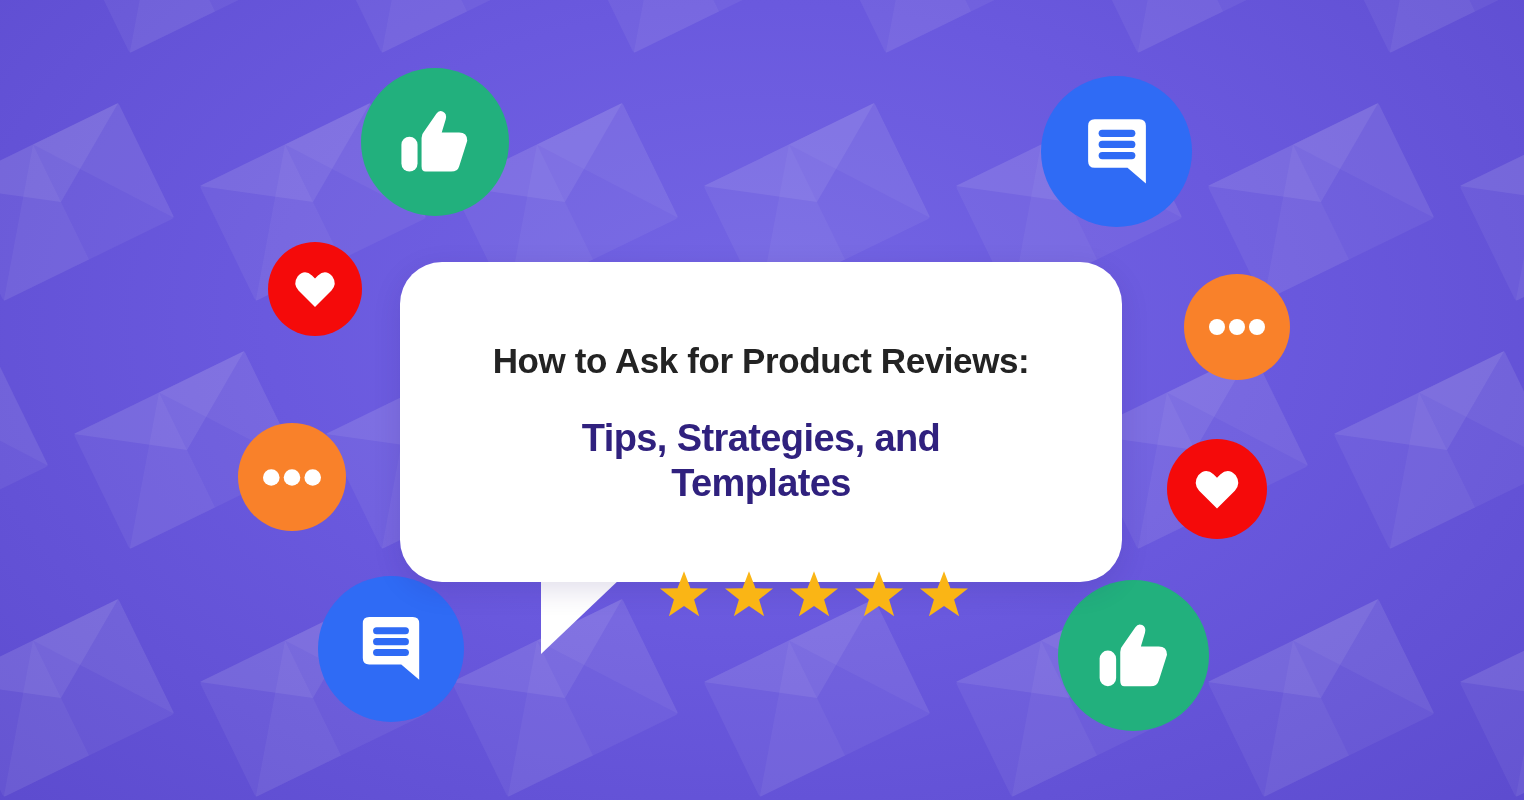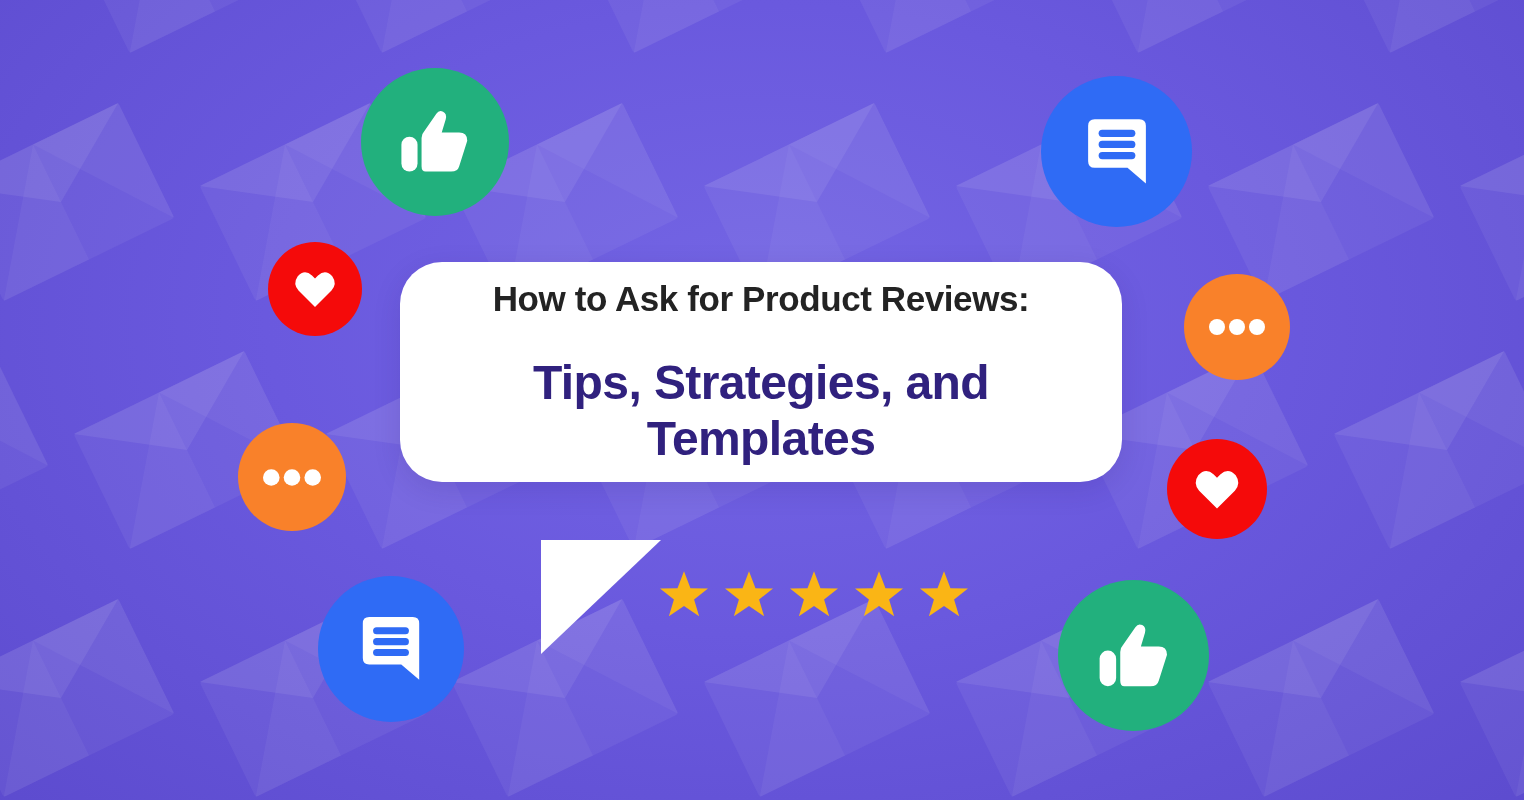--- a/index.html
+++ b/index.html
@@ -60,21 +60,21 @@
     border-width:64px 95px 0 95px;
     border-color:rgba(255,255,255,0.075) transparent transparent transparent;
   }
 
   
   #bubble {
     position:absolute;
     left:400px;
     top:262px;
     width:722px;
-    height:220px;
+    height:320px;
     background:#ffffff;
     border-radius:42px;
     box-shadow:0 8px 28px rgba(40,20,110,0.14);
     z-index:6;
   }
   #bubble-tail {
     position:absolute;
     left:541px;
     top:540px;
     width:0; height:0;
@@ -98,21 +98,21 @@
     font-size:35px;
     font-weight:bold;
     letter-spacing:-0.4px;
     line-height:1.1;
     text-align:center;
     white-space:nowrap;
   }
   #subheadline {
     margin-top:36px;
     color:#30217e;
-    font-size:48px;
+    font-size:38px;
     font-weight:bold;
     letter-spacing:-0.6px;
     line-height:1.18;
     text-align:center;
     max-width:520px;
   }
 
   
   #stars {
     position:absolute;

